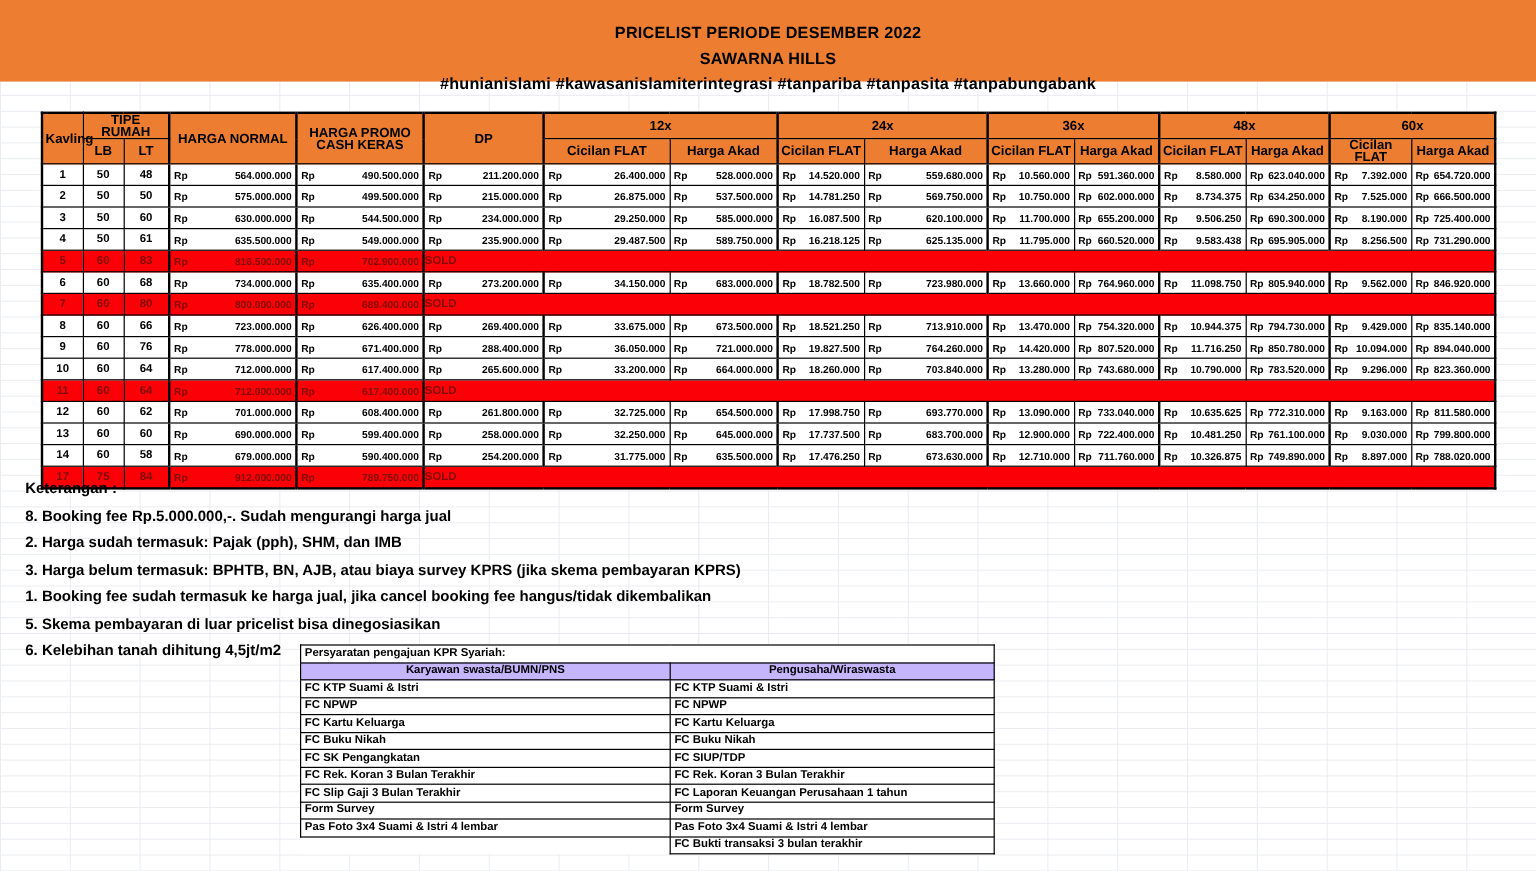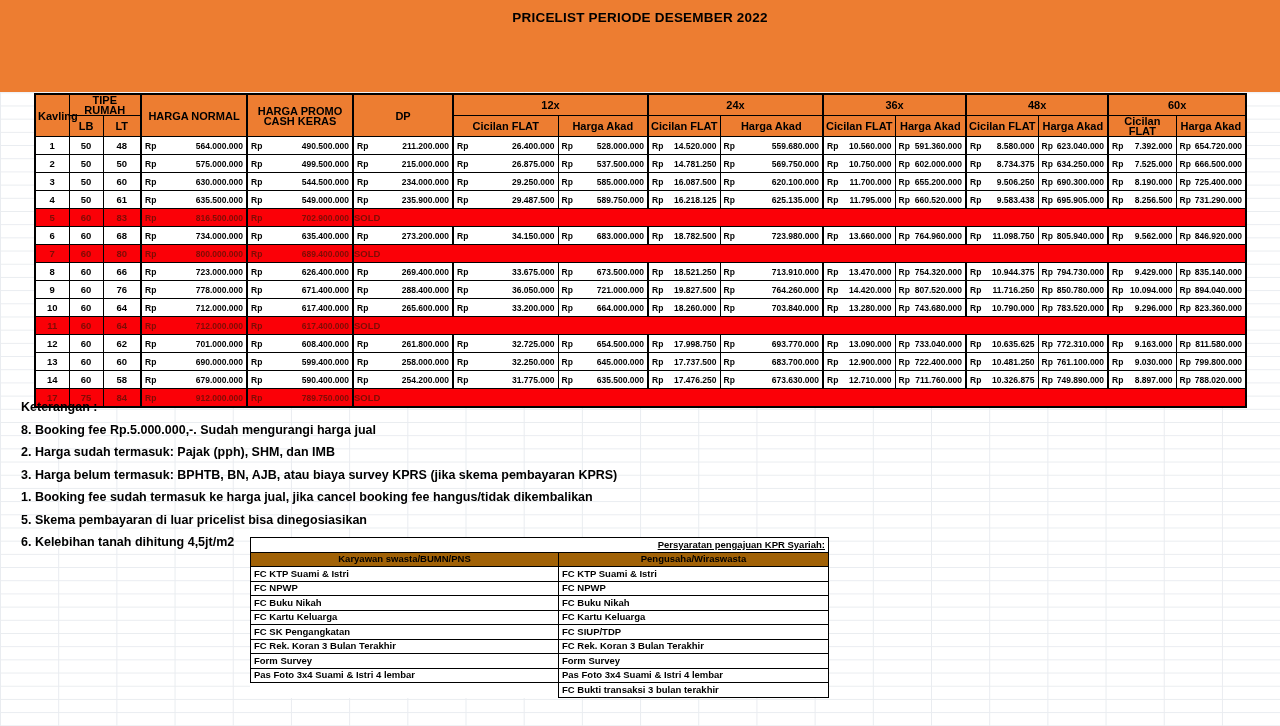--- a/index.html
+++ b/index.html
@@ -6,22 +6,22 @@
   body{
     width:1280px;height:726px;position:relative;overflow:hidden;
     font-family:"Liberation Sans",sans-serif;color:#000;background:#fff;
     background-image:
       linear-gradient(#e9ecf0 1px, transparent 1px),
       linear-gradient(90deg,#e9ecf0 1px, transparent 1px);
     background-size:58.2px 13.2px;
   }
   
   .banner{
-    position:absolute;left:0;top:0;width:1280px;height:92px;
-    background:#ED7D31;text-align:center;font-weight:bold;padding-top:7px;box-sizing:border-box;
+    position:absolute;left:0;top:0;width:1280px;height:68px;
+    background:#ED7D31;text-align:center;font-weight:bold;padding-top:17px;box-sizing:border-box;
   }
   .banner .bl{font-size:13.5px;line-height:21px;letter-spacing:.2px;}
   
   table.pricelist{
     position:absolute;left:34px;top:93px;width:1211px;
     border-collapse:collapse;table-layout:fixed;font-weight:bold;
     border:2px solid #000;background:#fff;
   }
   .pricelist th{
     background:#ED7D31;border:1px solid #000;font-size:11px;line-height:10px;
@@ -38,29 +38,31 @@
   .soldcell{text-align:left;font-size:9.5px;color:#7E0C05;}
   
   .notes{position:absolute;left:21px;top:398px;font-weight:bold;font-size:12.5px;}
   .notes div{line-height:19.5px;margin-bottom:3px;}
   
   table.reqs{
     position:absolute;left:250px;top:537px;width:578px;
     border-collapse:collapse;table-layout:fixed;font-weight:bold;background:#fff;
   }
   .reqs td,.reqs th{border:1px solid #000;font-size:9.5px;height:13.5px;padding:0 3px;line-height:12px;}
-  .reqs .title{text-align:right;text-decoration:underline;}
-  .reqs th{text-align:center;background:#a16207;font-weight:bold;}
+  .reqs .title{text-align:left;}
+  .reqs th{text-align:center;background:#c4b5fd;font-weight:bold;}
   .reqs td.noborder{border:none;background:transparent;}
 </style>
 </head>
 <body>
 
 <div class="banner">
   <div class="bl">PRICELIST PERIODE DESEMBER 2022</div>
+  <div class="bl">SAWARNA HILLS</div>
+  <div class="bl">#hunianislami #kawasanislamiterintegrasi #tanpariba #tanpasita #tanpabungabank</div>
 </div>
 
 <table class="pricelist">
   <colgroup>
     <col style="width:34px">
       <col style="width:34px">
       <col style="width:38px">
     <col style="width:106px">
       <col style="width:106px">
       <col style="width:100px">
@@ -817,34 +819,38 @@
   <tbody>
       <tr>
         <td>FC KTP Suami &amp; Istri</td>
         <td>FC KTP Suami &amp; Istri</td>
       </tr>
       <tr>
         <td>FC NPWP</td>
         <td>FC NPWP</td>
       </tr>
       <tr>
+        <td>FC Kartu Keluarga</td>
+        <td>FC Kartu Keluarga</td>
+      </tr>
+      <tr>
         <td>FC Buku Nikah</td>
         <td>FC Buku Nikah</td>
       </tr>
       <tr>
-        <td>FC Kartu Keluarga</td>
-        <td>FC Kartu Keluarga</td>
-      </tr>
-      <tr>
         <td>FC SK Pengangkatan</td>
         <td>FC SIUP/TDP</td>
       </tr>
       <tr>
         <td>FC Rek. Koran 3 Bulan Terakhir</td>
         <td>FC Rek. Koran 3 Bulan Terakhir</td>
+      </tr>
+      <tr>
+        <td>FC Slip Gaji 3 Bulan Terakhir</td>
+        <td>FC Laporan Keuangan Perusahaan 1 tahun</td>
       </tr>
       <tr>
         <td>Form Survey</td>
         <td>Form Survey</td>
       </tr>
       <tr>
         <td>Pas Foto 3x4 Suami &amp; Istri 4 lembar</td>
         <td>Pas Foto 3x4 Suami &amp; Istri 4 lembar</td>
       </tr>
       <tr>

